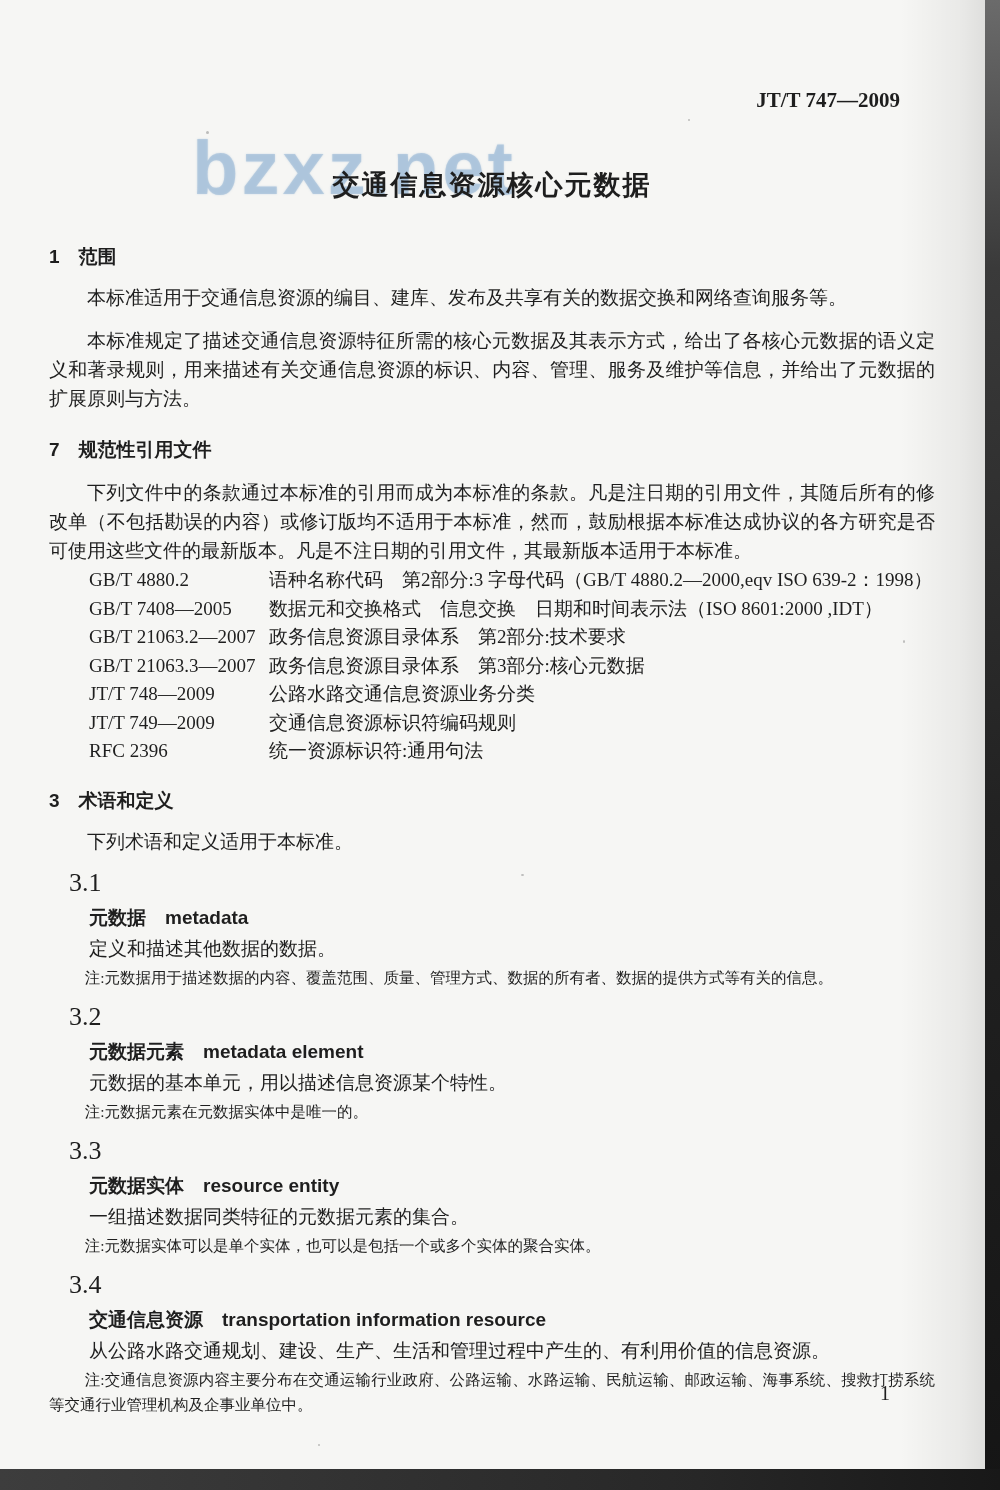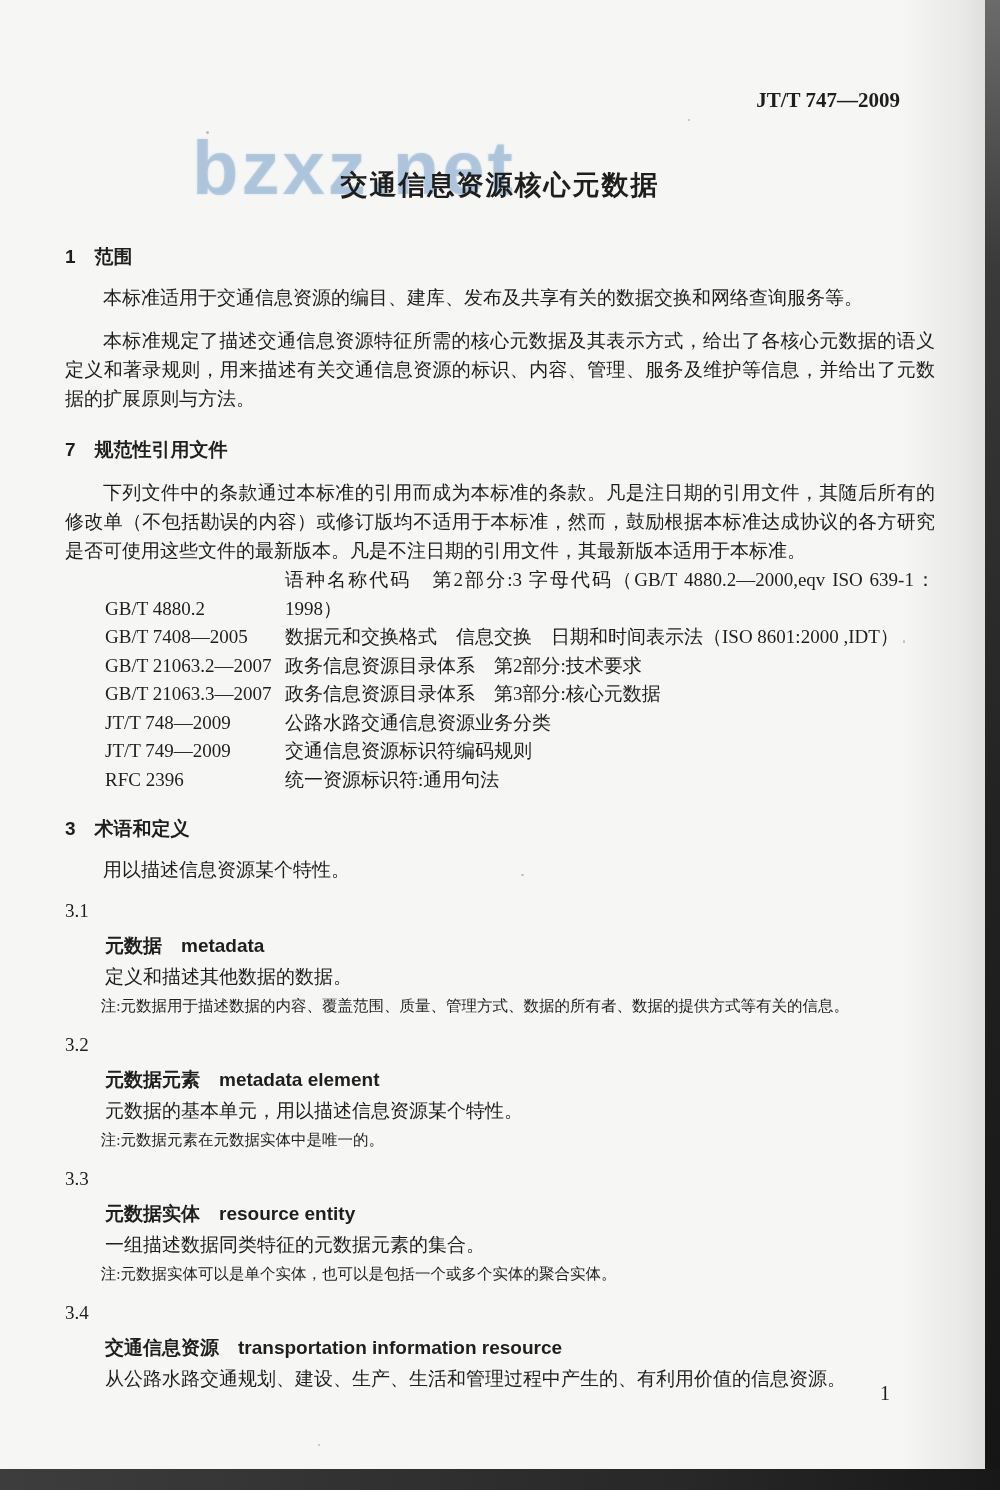--- a/index.html
+++ b/index.html
@@ -30,21 +30,21 @@
   }
   .watermark{
     position:absolute;left:192px;top:124px;
     font-family:"Liberation Sans",sans-serif;
     font-size:76px;font-weight:bold;letter-spacing:3px;
     color:rgba(128,168,206,0.42);
     text-shadow:0 0 2px rgba(128,168,206,0.35);
     z-index:1;
   }
   .content{
-    position:absolute;left:65px;right:65px;top:0;
+    position:absolute;left:49px;right:65px;top:0;
     z-index:2;
     font-size:19px;line-height:29px;
   }
   .doc-number{
     margin-top:86px;
     text-align:right;
     padding-right:35px;
     font-size:21px;font-weight:bold;
     font-family:"Liberation Serif",serif;
   }
@@ -69,21 +69,21 @@
   .para.first{margin-top:14px;}
   .ref-list{margin:1px 0 0 40px;}
   .ref-row{
     display:flex;
     align-items:flex-end;
     line-height:28.5px;
   }
   .ref-code{flex:0 0 180px;}
   .ref-title{flex:1 1 auto;text-align:justify;}
   .term-group{margin-top:12px;}
-  .term-number{font-size:19px;}
+  .term-number{font-size:26px;margin-left:20px;}
   .term-name{
     margin:6px 0 0 40px;
     font-family:"Liberation Sans",sans-serif;
     font-weight:bold;
   }
   .term-def{margin:2px 0 0 40px;text-align:justify;}
   .term-note{
     margin:2px 0 0 0;
     font-size:15.5px;line-height:25px;
     text-indent:2.3em;text-align:justify;
@@ -119,21 +119,21 @@
     <div class="sec-heading">1　范围</div>
     <p class="para">本标准适用于交通信息资源的编目、建库、发布及共享有关的数据交换和网络查询服务等。</p>
     <p class="para first">本标准规定了描述交通信息资源特征所需的核心元数据及其表示方式，给出了各核心元数据的语义定义和著录规则，用来描述有关交通信息资源的标识、内容、管理、服务及维护等信息，并给出了元数据的扩展原则与方法。</p>
 
     <div class="sec-heading tight">7　规范性引用文件</div>
     <p class="para first">下列文件中的条款通过本标准的引用而成为本标准的条款。凡是注日期的引用文件，其随后所有的修改单（不包括勘误的内容）或修订版均不适用于本标准，然而，鼓励根据本标准达成协议的各方研究是否可使用这些文件的最新版本。凡是不注日期的引用文件，其最新版本适用于本标准。</p>
 
     <div class="ref-list">
       <div class="ref-row">
         <span class="ref-code">GB/T 4880.2</span>
-        <span class="ref-title">语种名称代码　第2部分:3 字母代码（GB/T 4880.2—2000,eqv ISO 639-1：1998）</span>
+        <span class="ref-title">语种名称代码　第2部分:3 字母代码（GB/T 4880.2—2000,eqv ISO 639-2：1998）</span>
       </div>
       <div class="ref-row">
         <span class="ref-code">GB/T 7408—2005</span>
         <span class="ref-title">数据元和交换格式　信息交换　日期和时间表示法（ISO 8601:2000 ,IDT）</span>
       </div>
       <div class="ref-row">
         <span class="ref-code">GB/T 21063.2—2007</span>
         <span class="ref-title">政务信息资源目录体系　第2部分:技术要求</span>
       </div>
       <div class="ref-row">
@@ -148,21 +148,21 @@
         <span class="ref-code">JT/T 749—2009</span>
         <span class="ref-title">交通信息资源标识符编码规则</span>
       </div>
       <div class="ref-row">
         <span class="ref-code">RFC 2396</span>
         <span class="ref-title">统一资源标识符:通用句法</span>
       </div>
     </div>
 
     <div class="sec-heading after-list">3　术语和定义</div>
-    <p class="para">用以描述信息资源某个特性。</p>
+    <p class="para">下列术语和定义适用于本标准。</p>
 
     <div class="term-group">
       <div class="term-number">3.1</div>
       <div class="term-name">元数据　metadata</div>
       <div class="term-def">定义和描述其他数据的数据。</div>
       <div class="term-note">注:元数据用于描述数据的内容、覆盖范围、质量、管理方式、数据的所有者、数据的提供方式等有关的信息。</div>
     </div>
 
     <div class="term-group">
       <div class="term-number">3.2</div>
@@ -175,20 +175,21 @@
       <div class="term-number">3.3</div>
       <div class="term-name">元数据实体　resource entity</div>
       <div class="term-def">一组描述数据同类特征的元数据元素的集合。</div>
       <div class="term-note">注:元数据实体可以是单个实体，也可以是包括一个或多个实体的聚合实体。</div>
     </div>
 
     <div class="term-group">
       <div class="term-number">3.4</div>
       <div class="term-name">交通信息资源　transportation information resource</div>
       <div class="term-def">从公路水路交通规划、建设、生产、生活和管理过程中产生的、有利用价值的信息资源。</div>
+      <div class="term-note">注:交通信息资源内容主要分布在交通运输行业政府、公路运输、水路运输、民航运输、邮政运输、海事系统、搜救打捞系统等交通行业管理机构及企事业单位中。</div>
     </div>
 
   </div>
 
   <div class="page-number">1</div>
 
   <div class="scan-edge-right"></div>
   <div class="scan-edge-bottom"></div>
 
 </div>

